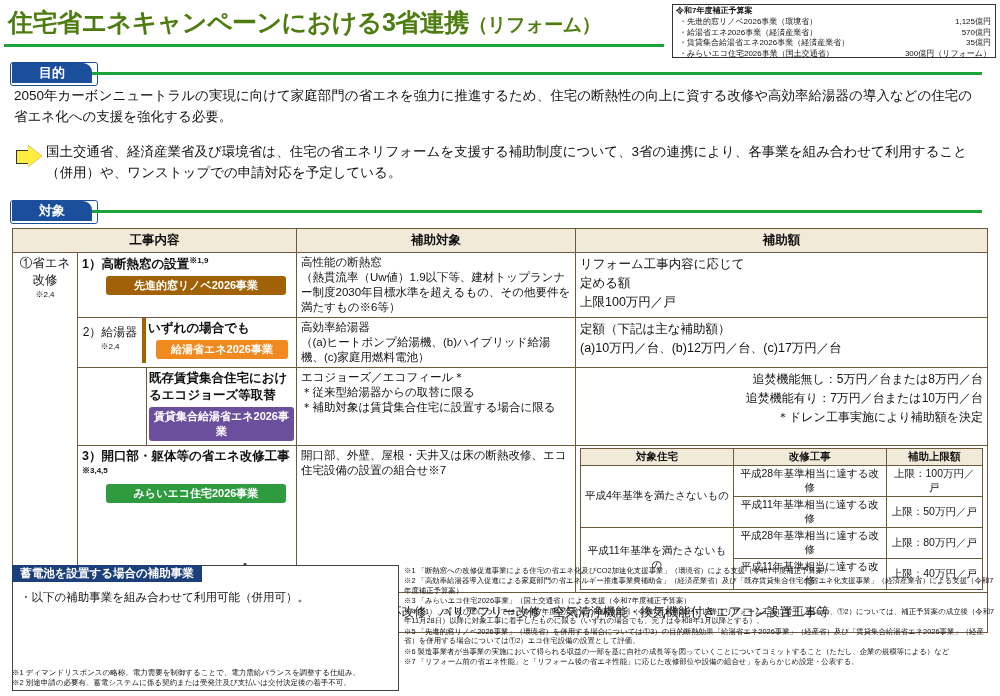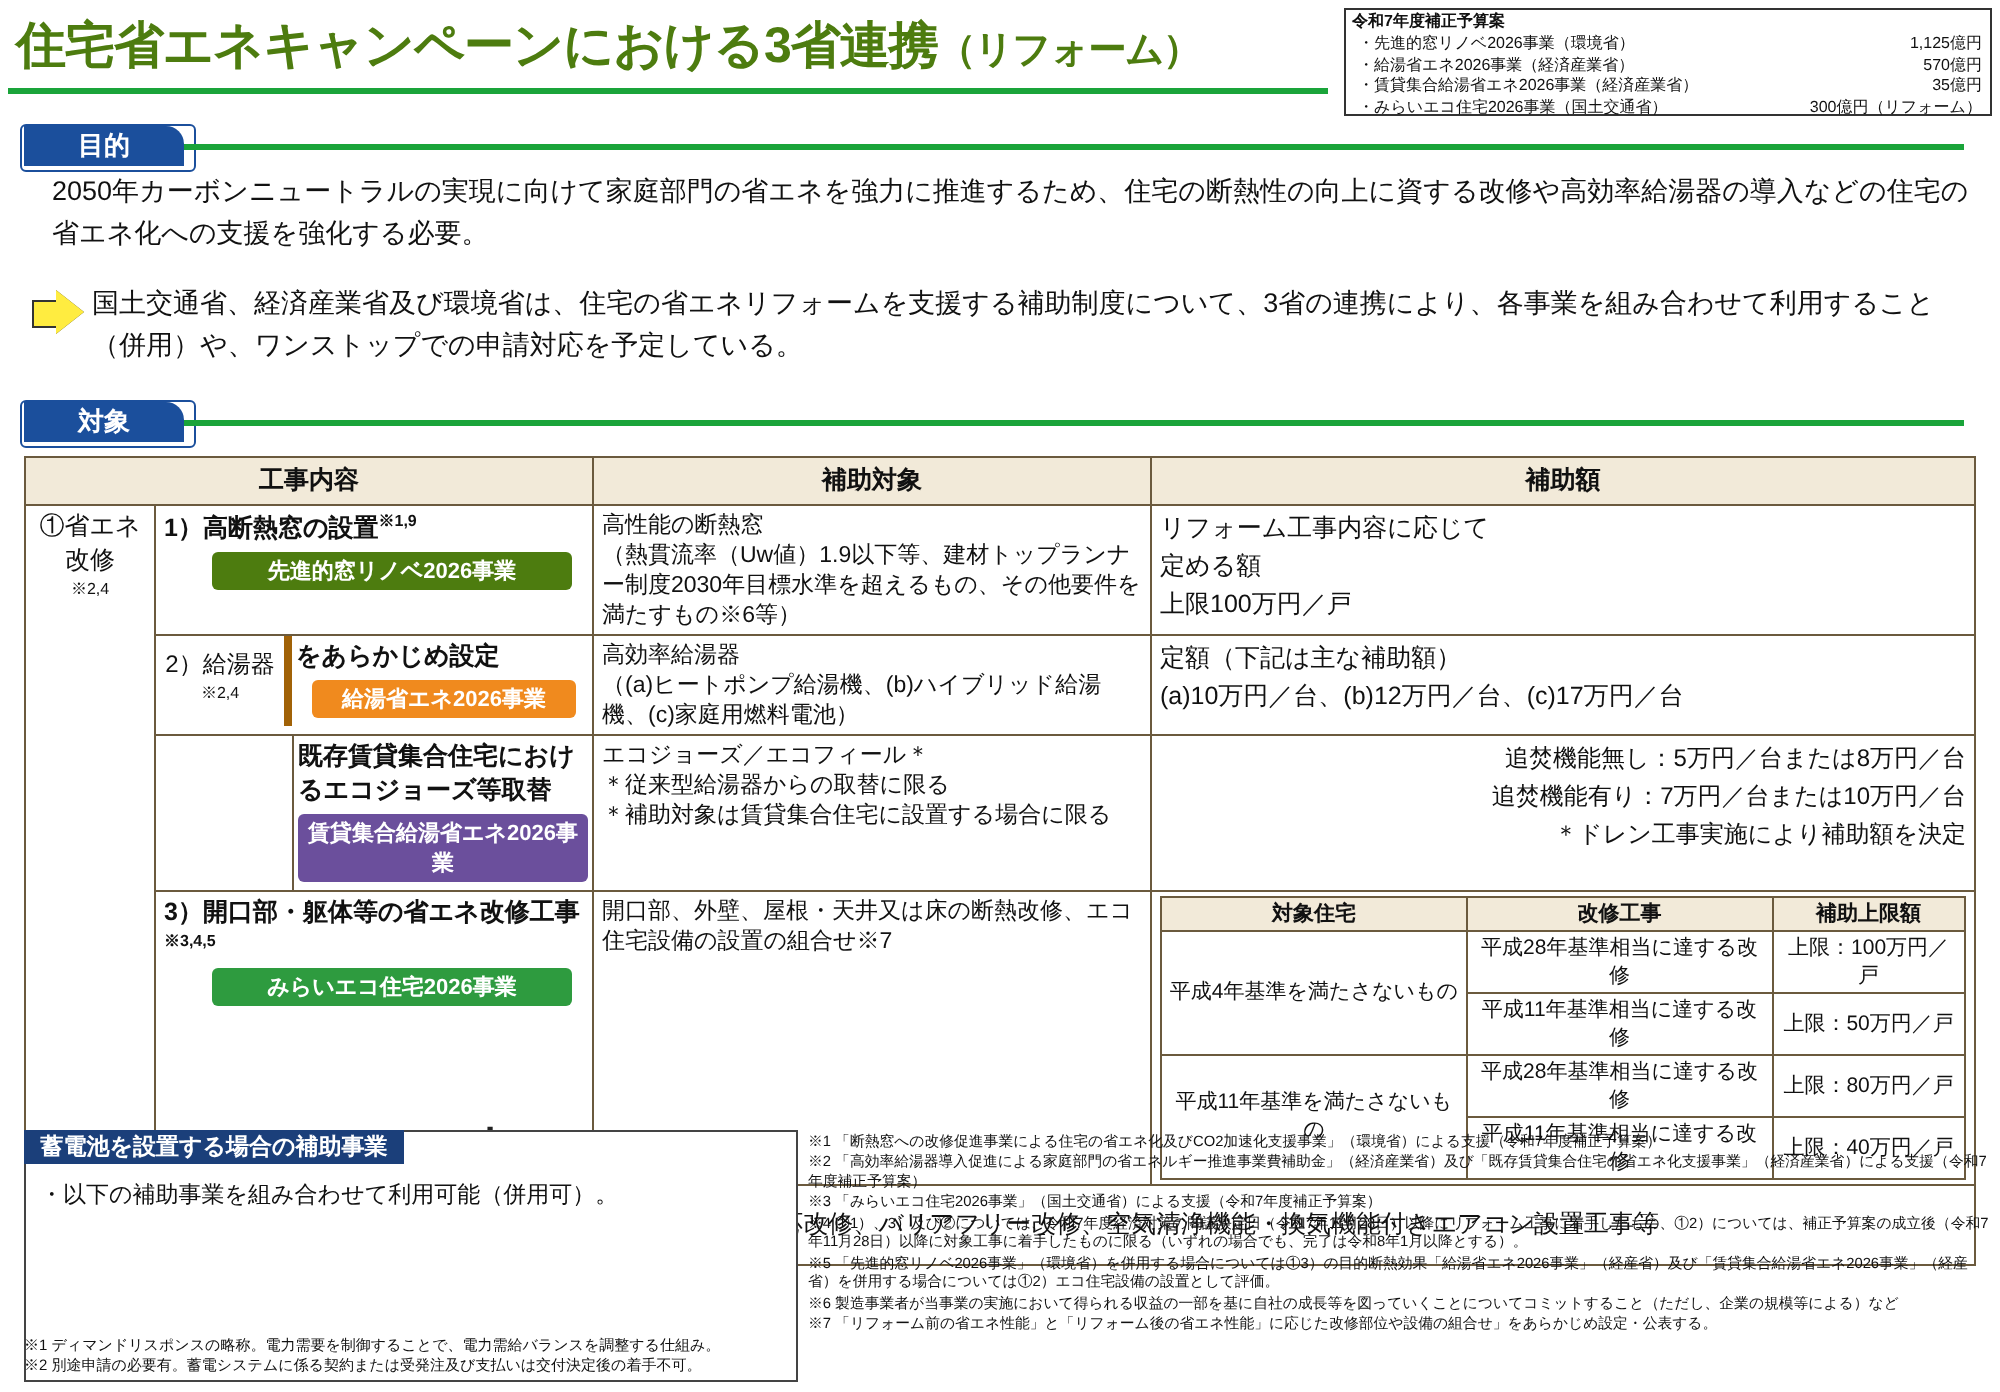--- a/index.html
+++ b/index.html
@@ -50,21 +50,21 @@
   }
   .sec-line{
     position:absolute;left:80px;top:9px;height:3px;background:#1aa43a;
   }
   .sec-outer{
     position:absolute;border:1px solid #1b4f9c;border-radius:3px;
   }
 
   
   .purpose-text{
-    position:absolute;left:26px;top:86px;width:970px;
+    position:absolute;left:14px;top:86px;width:970px;
     font-size:13.5px;line-height:1.55;
   }
   .arrow-note{
     position:absolute;left:14px;top:142px;width:970px;
     font-size:13.5px;line-height:1.55;
   }
   .yellow-arrow{
     position:absolute;left:16px;top:145px;width:26px;height:22px;
   }
   .arrow-body{
@@ -102,21 +102,21 @@
   .c-work{width:210px;}
   .c-target{width:270px;}
   .c-amount{}
 
   .sup{font-size:8px;vertical-align:super;}
   .work-head{font-size:12.5px;font-weight:bold;}
   .pill{
     display:block;color:#fff;font-size:11px;font-weight:bold;
     text-align:center;border-radius:3px;padding:2px 0;margin:3px 6px 2px 24px;
   }
-  .pill.blue{background:#4d7c0f;}
+  .pill.blue{background:#a16207;}
   .pill.orange{background:#f08a1e;}
   .pill.purple{background:#6b4f9c;}
   .pill.green{background:#2e9b3f;}
   .amt-center{vertical-align:middle;font-size:12.5px;line-height:1.5;}
   .amt-right{text-align:right;font-size:12px;line-height:1.6;padding-right:28px;}
 
   
   table.inner{
     border-collapse:collapse;width:100%;font-size:10.5px;
   }
@@ -241,21 +241,21 @@
 
       <tr>
         <td class="c-work" style="padding:0;">
           <table style="border-collapse:collapse;width:100%;height:100%;">
             <tbody>
                 <tr>
               <td style="border:none;border-right:4px solid #a16207;width:60px;vertical-align:middle;text-align:center;font-size:12px;padding:2px;" rowspan="1">
                 <span>2）給湯器</span><span class="sup">※2,4</span>
               </td>
               <td style="border:none;padding:2px 2px 2px 2px;vertical-align:top;">
-                <div style="font-size:12.5px;font-weight:bold;">をあらかじめ設定</div>
+                <div style="font-size:12.5px;font-weight:bold;">いずれの場合でも</div>
                 <span class="pill orange" style="margin-left:8px;">給湯省エネ2026事業</span>
               </td>
             </tr>
           </tbody>
             </table>
         </td>
         <td class="c-target" style="white-space:pre-line;">高効率給湯器
 （(a)ヒートポンプ給湯機、(b)ハイブリッド給湯機、(c)家庭用燃料電池）</td>
         <td class="amt-center" style="white-space:pre-line;">定額（下記は主な補助額）
 (a)10万円／台、(b)12万円／台、(c)17万円／台</td>

